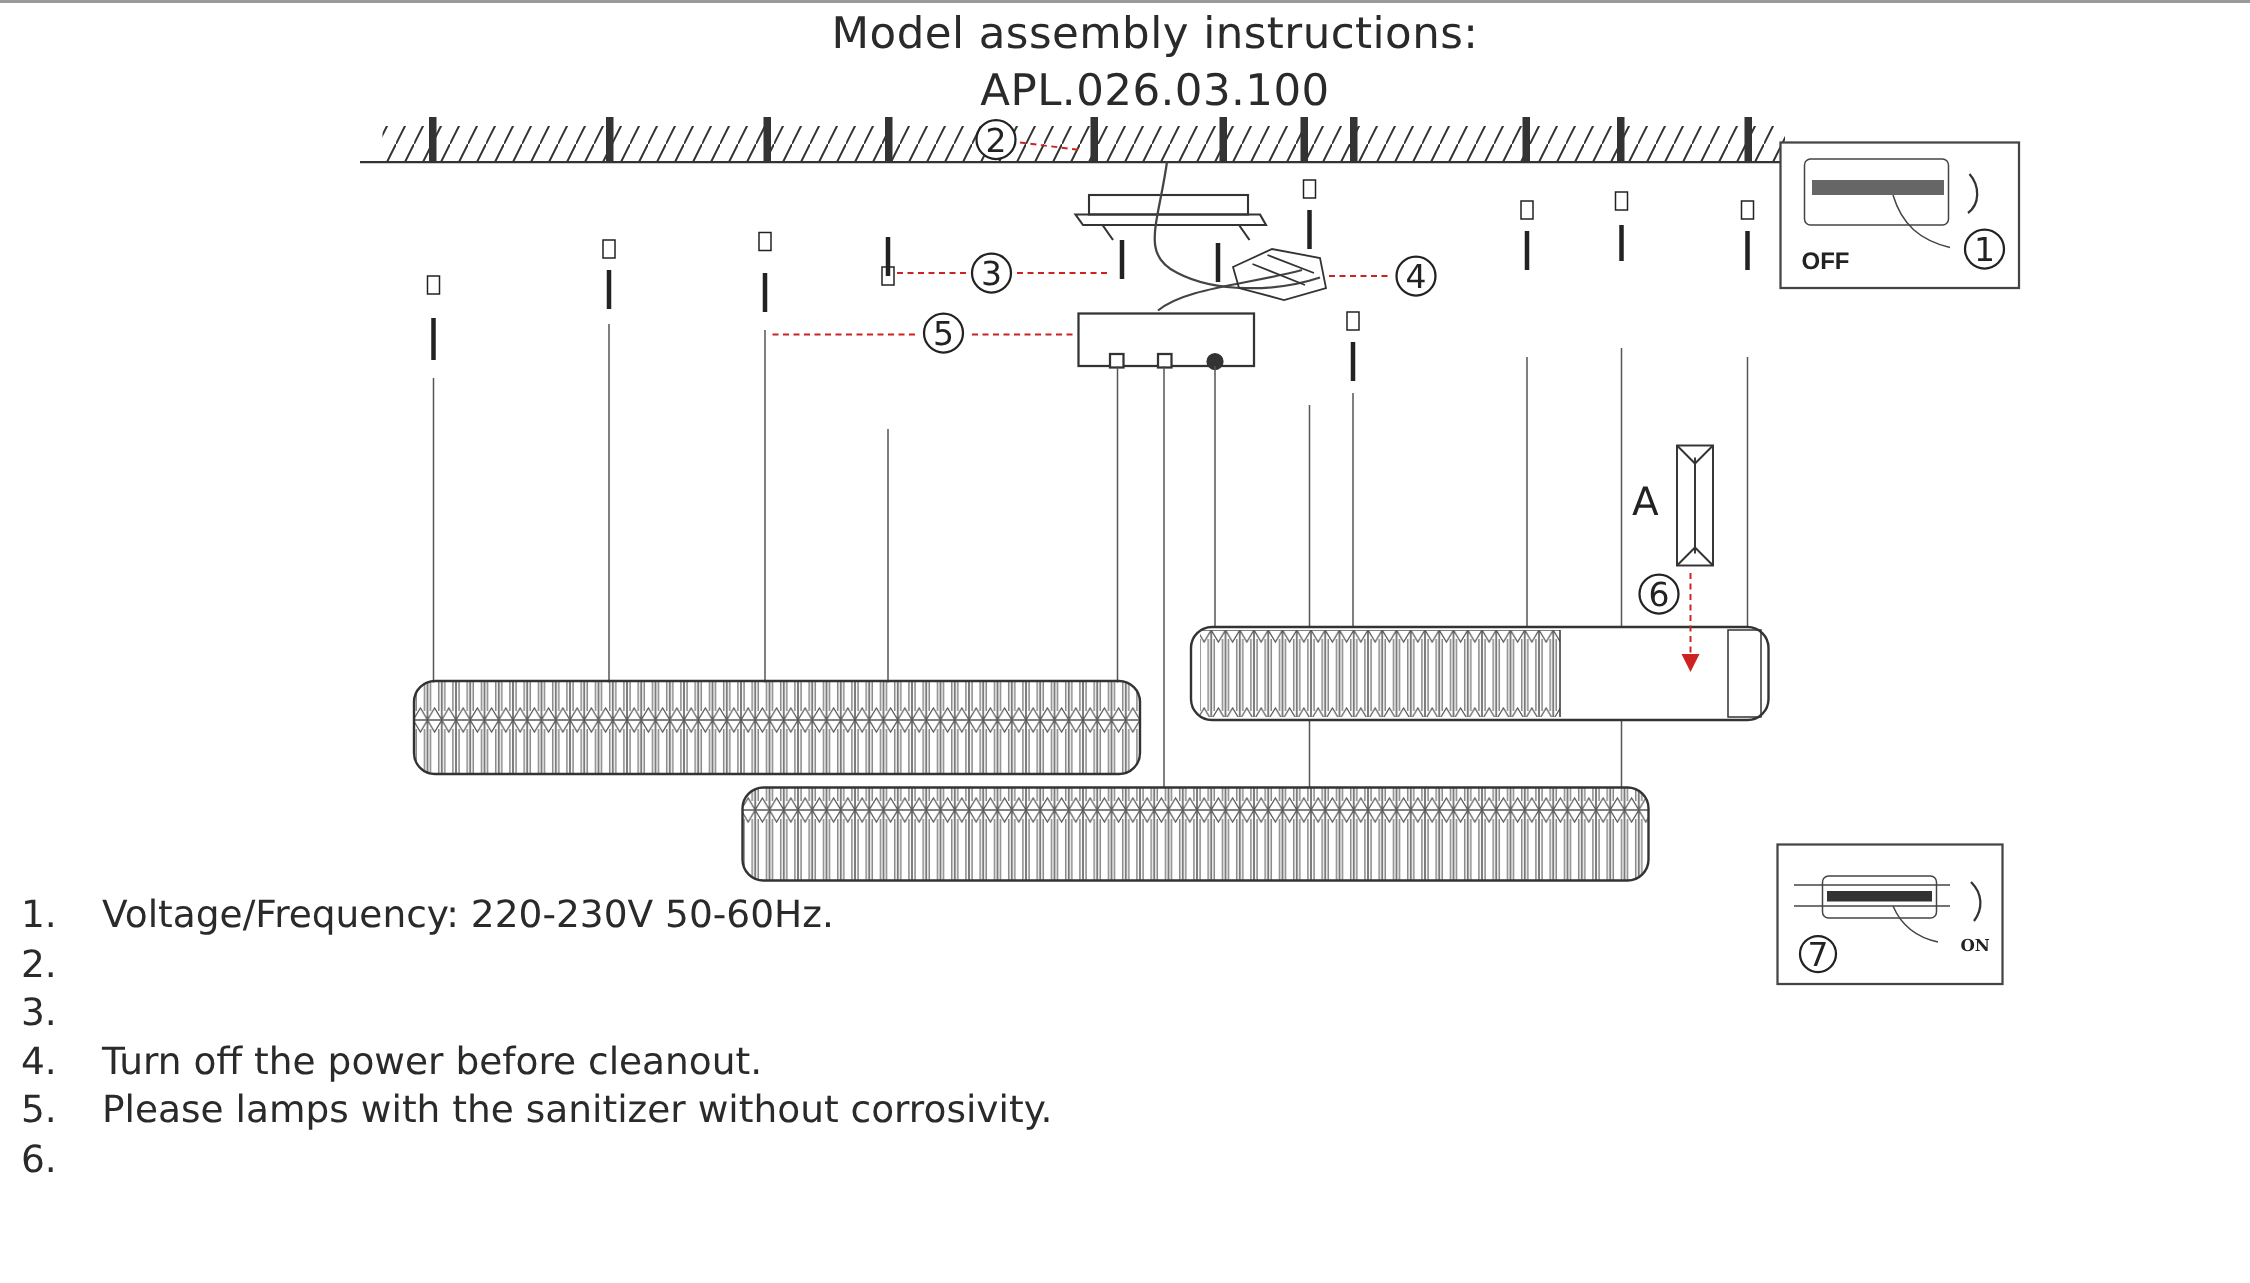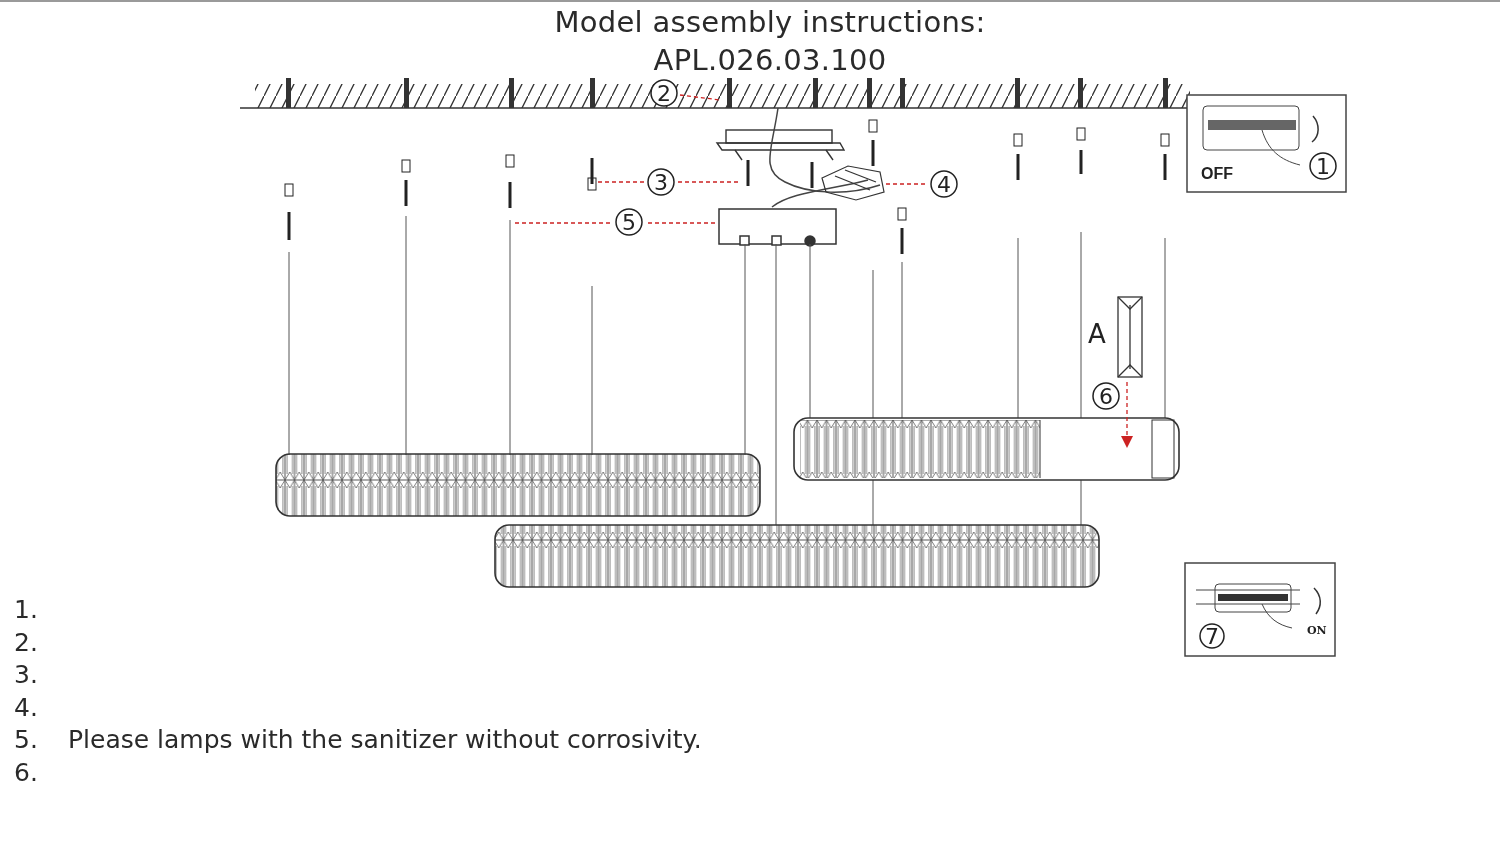--- a/index.html
+++ b/index.html
@@ -232,29 +232,31 @@
     <path d="M1314 588 C 1322 596, 1322 606, 1316 614" fill="none" stroke="#333" stroke-width="1.5"></path>
     <text x="1307" y="634" font-family="DejaVu Serif, serif" font-weight="bold" font-size="11" fill="#222">ON</text>
     <circle cx="1212" cy="636" r="12" fill="#fff" stroke="#222" stroke-width="1.5"></circle>
     <text class="callout" x="1212" y="644" text-anchor="middle" font-size="20">7</text>
   </g>
 </svg>
 
 <ol class="notes">
   <li>
       <span class="num">1.</span>
+      <span>Voltage/Frequency: 220-230V 50-60Hz.</span>
     </li>
   <li>
       <span class="num">2.</span>
     </li>
   <li>
       <span class="num">3.</span>
     </li>
   <li>
       <span class="num">4.</span>
+      <span>Turn off the power before cleanout.</span>
     </li>
   <li>
       <span class="num">5.</span>
       <span>Please lamps with the sanitizer without corrosivity.</span>
     </li>
   <li>
       <span class="num">6.</span>
     </li>
 </ol>
 

